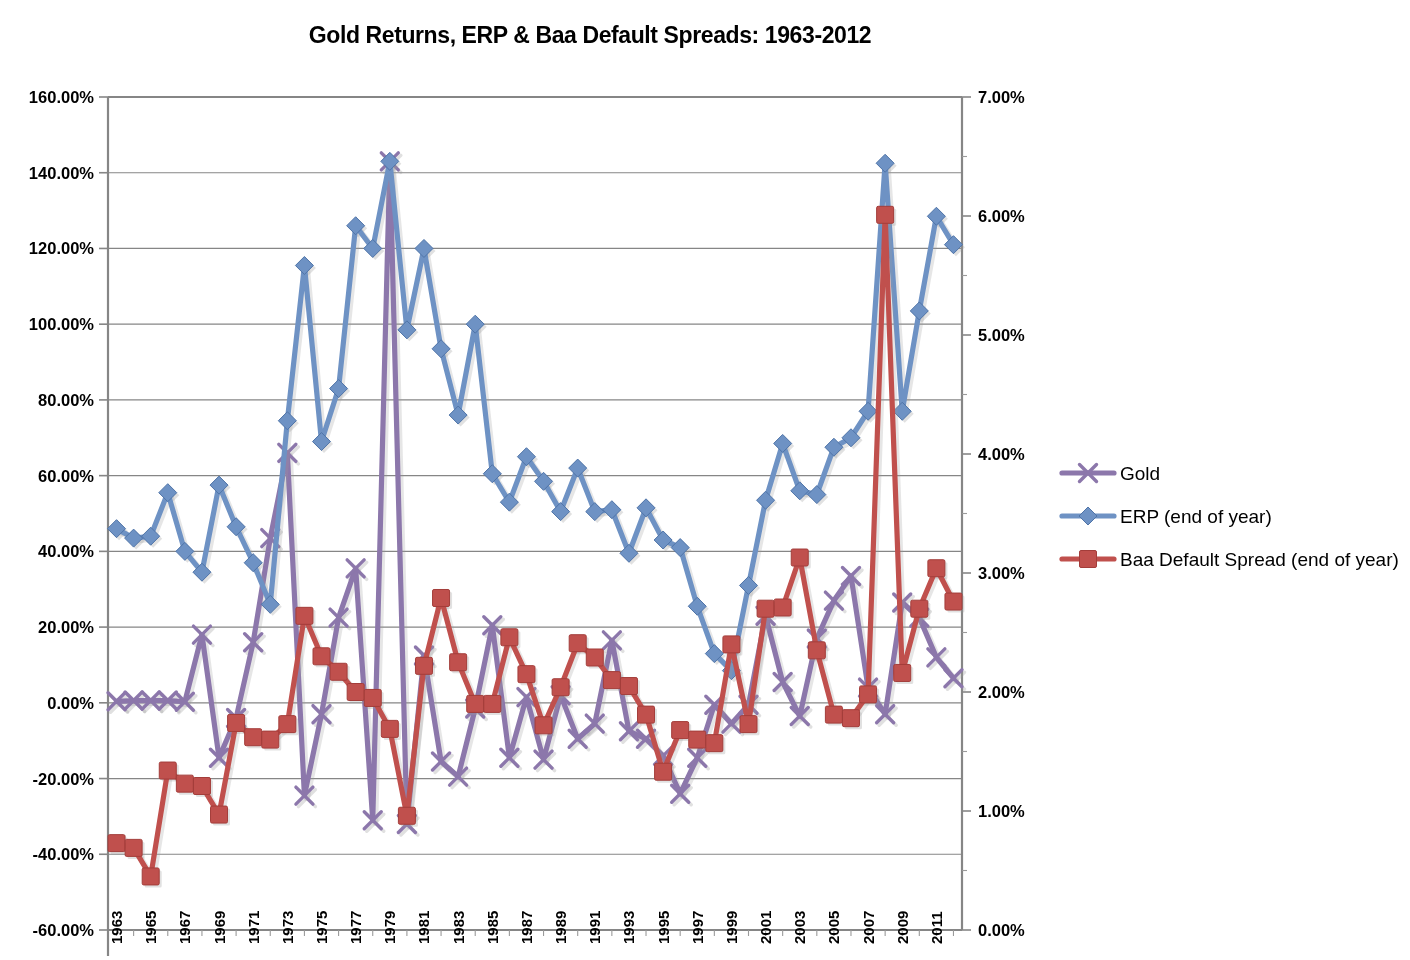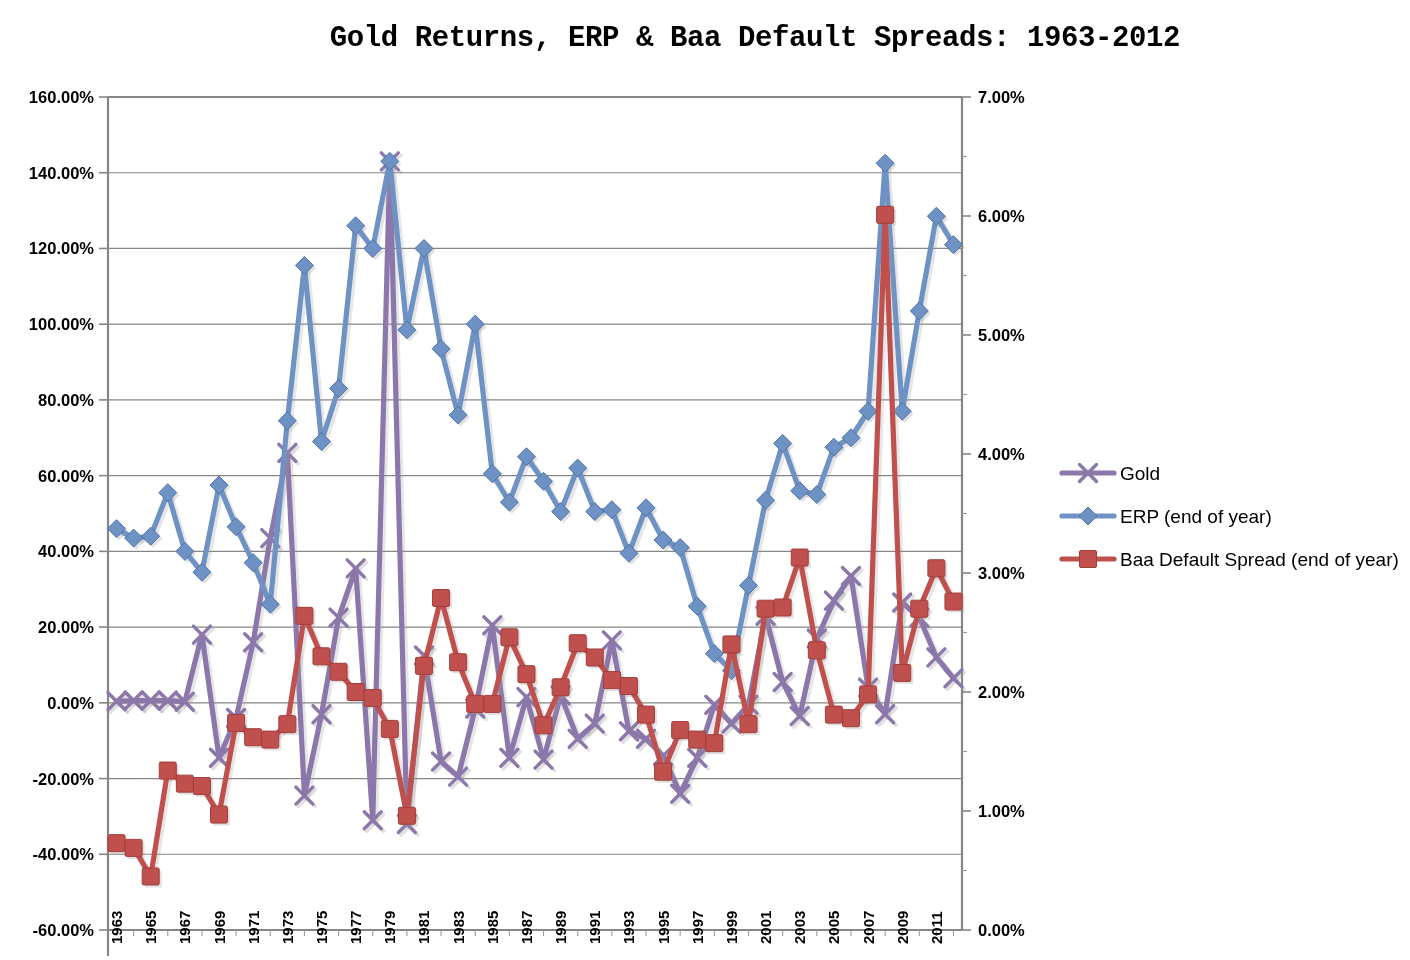--- a/index.html
+++ b/index.html
@@ -1,22 +1,22 @@
 <!DOCTYPE html>
 <html><head>
 <meta charset="utf-8">
 <style>
   html,body{margin:0;padding:0;background:#fff;}
   body{width:1410px;height:960px;font-family:"Liberation Sans",sans-serif;color:#000;overflow:hidden;}
   #root{position:relative;width:1410px;height:960px;}
 
   #chart-title{
-    position:absolute;left:0;top:22px;width:1180px;text-align:right;
-    font-size:29px;font-weight:bold;letter-spacing:-0.4px;
-    font-family:Liberation Mono, monospace;
+    position:absolute;left:0;top:22px;width:1180px;text-align:center;
+    font-size:23px;font-weight:bold;letter-spacing:-0.4px;
+    font-family:Liberation Sans, sans-serif;
   }
 
   #plot-wrap{position:absolute;left:0;top:0;width:1410px;height:960px;}
   svg{display:block;}
 
   .axis-label{font-size:16.5px;font-weight:bold;font-family:"Liberation Sans",sans-serif;fill:#000;}
   .xtick-label{font-size:15px;font-weight:bold;font-family:"Liberation Sans",sans-serif;fill:#000;}
   .legend-label{font-size:19px;font-family:"Liberation Sans",sans-serif;fill:#000;}
 
   .gridline{stroke:#868686;stroke-width:1.2;}

